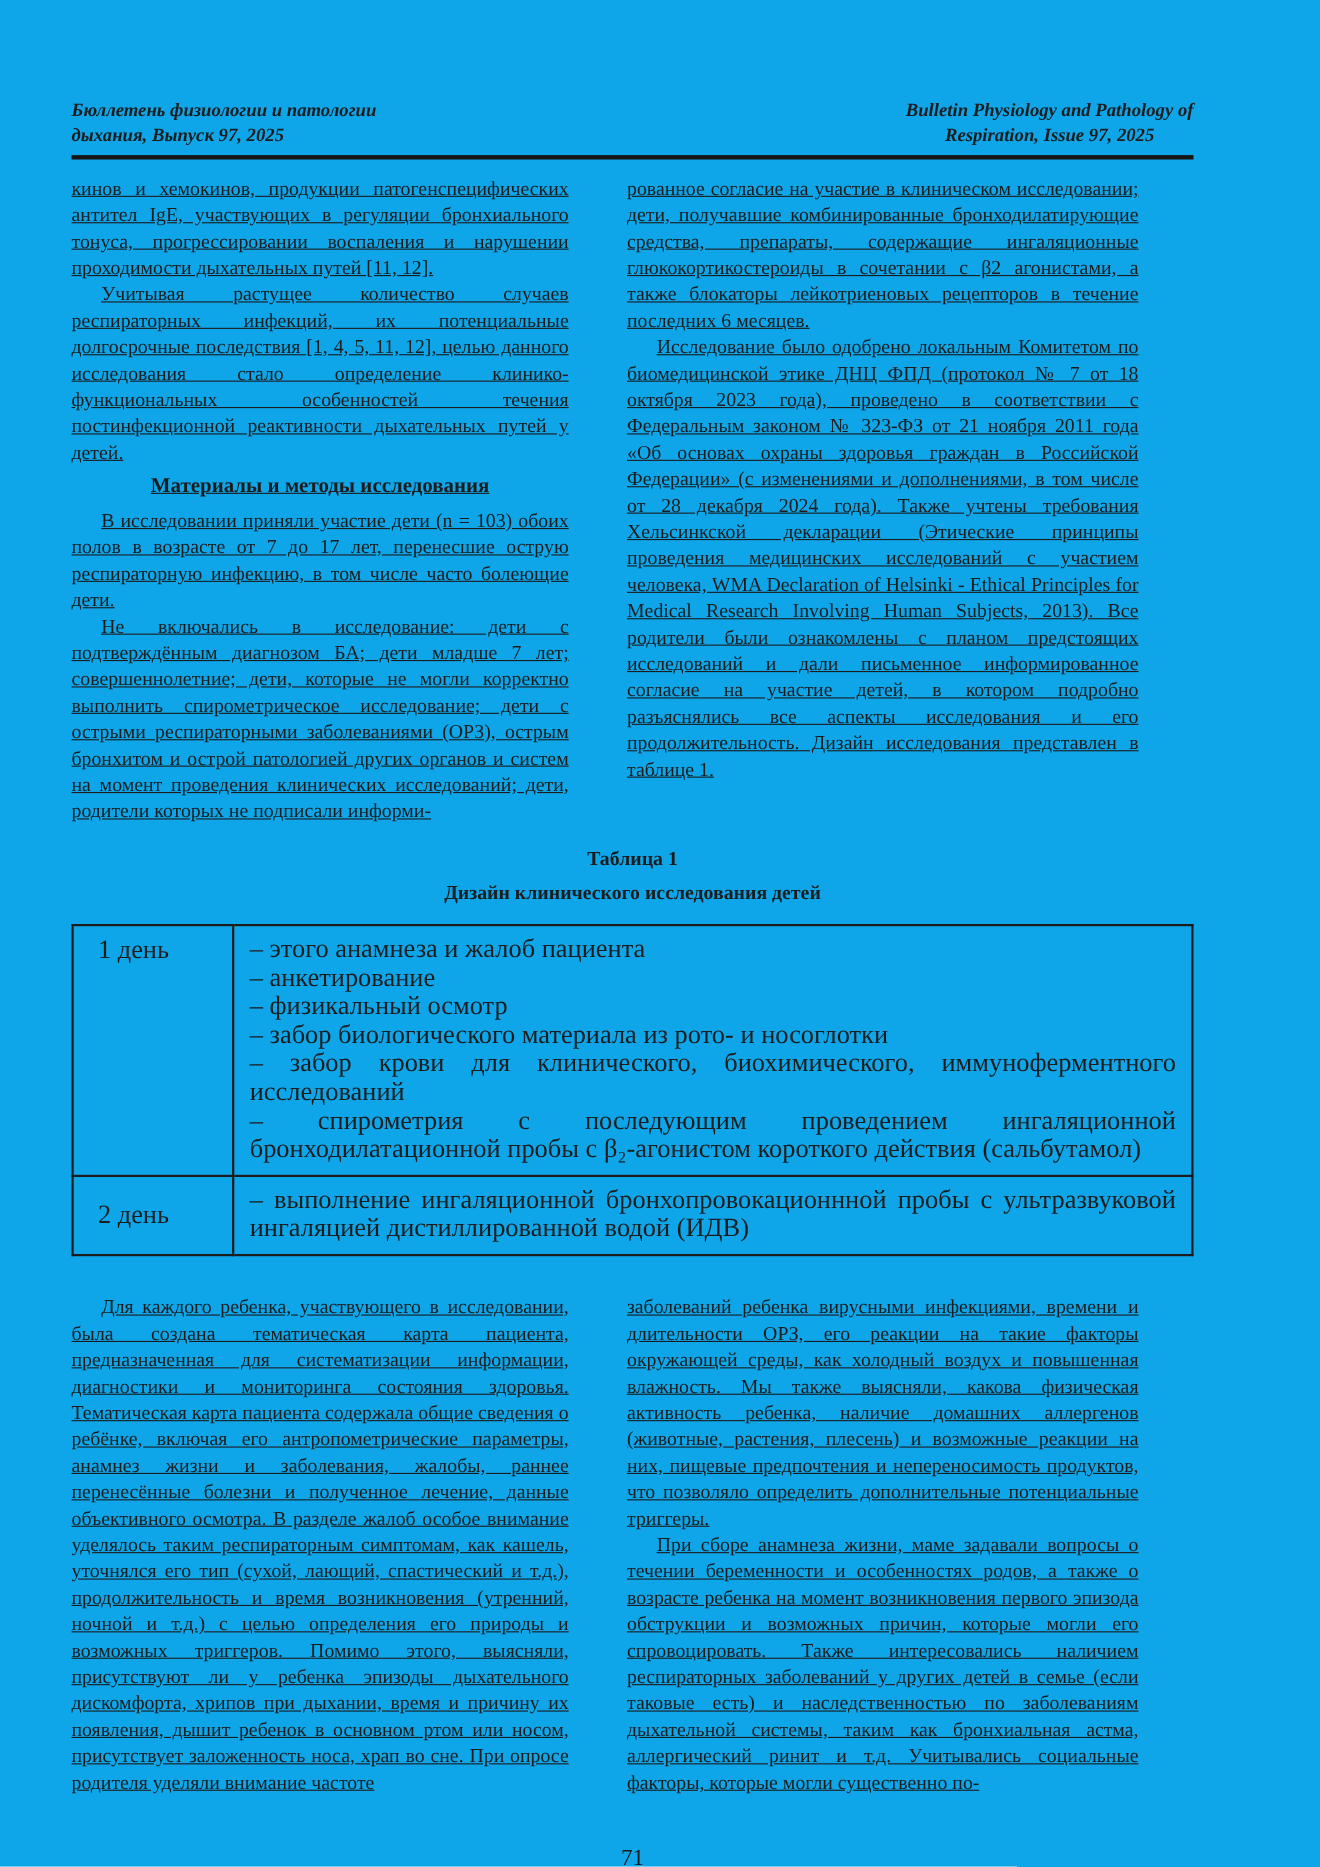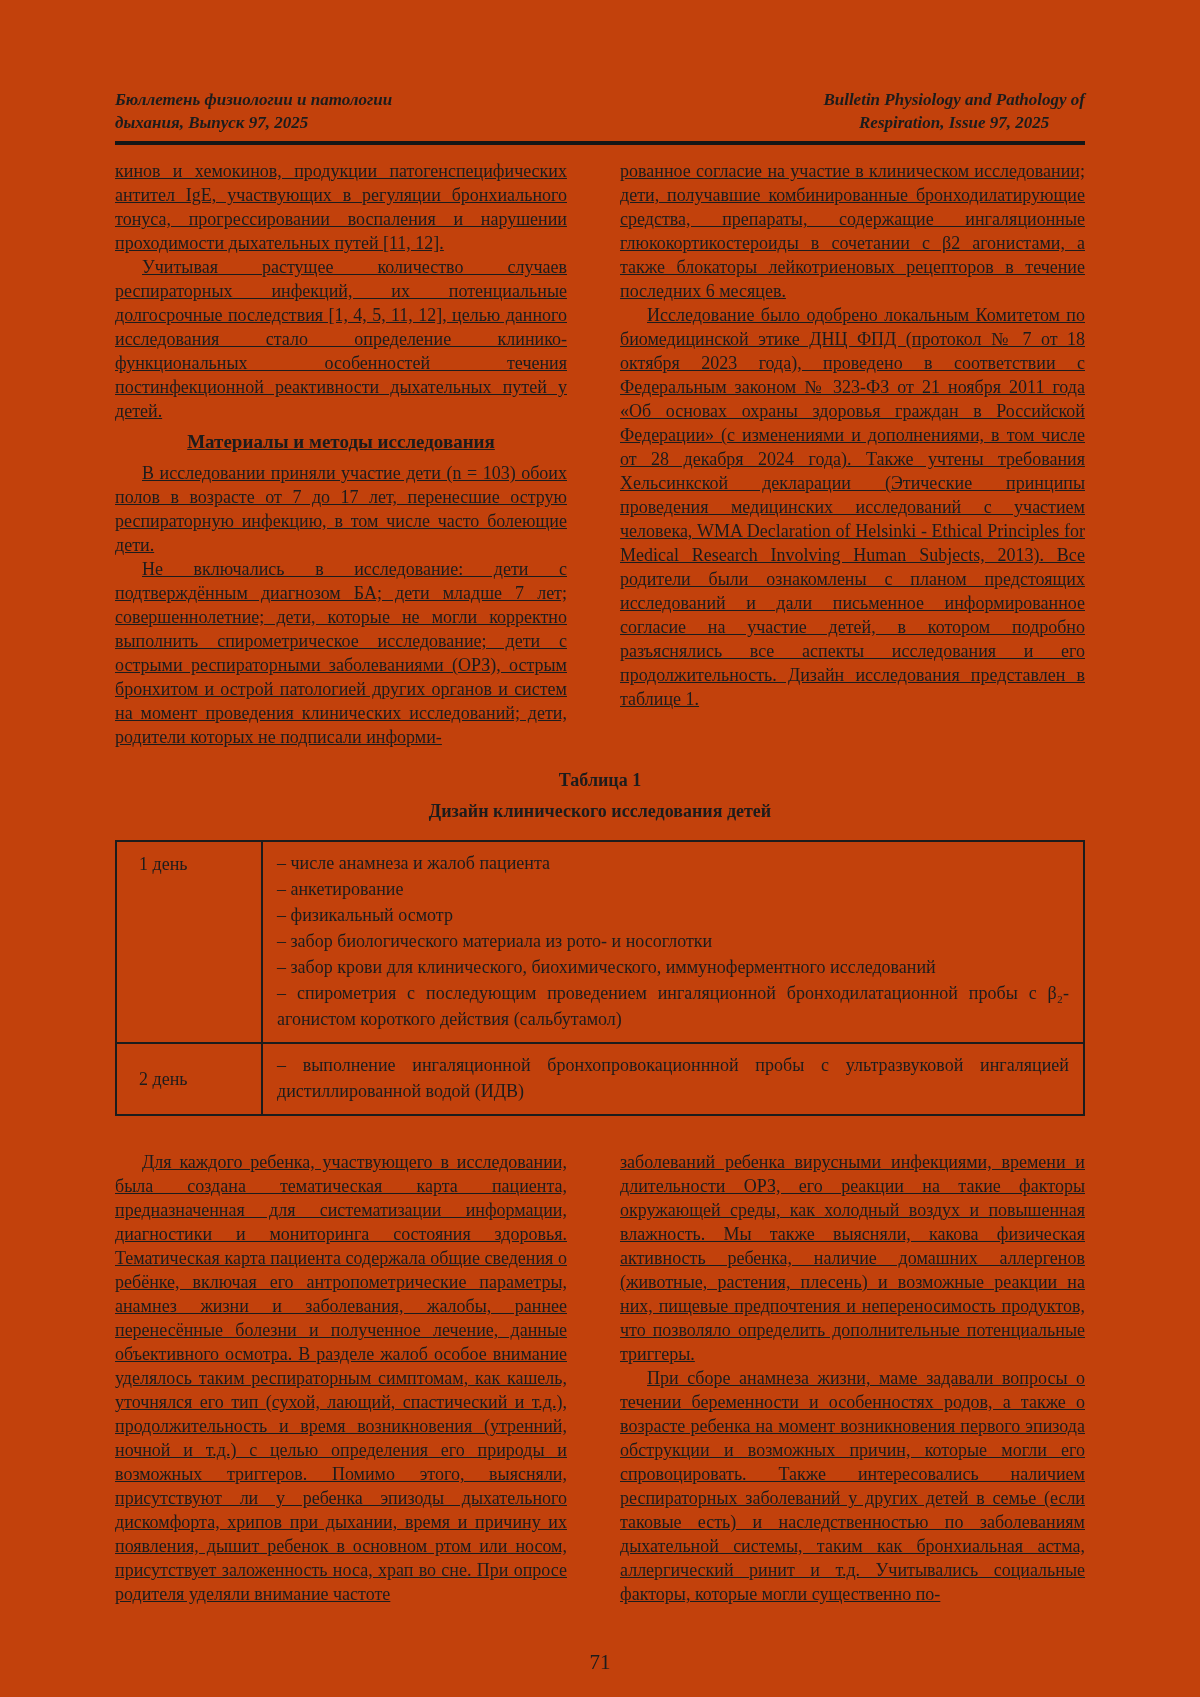--- a/index.html
+++ b/index.html
@@ -1,36 +1,36 @@
 <!DOCTYPE html>
 <html lang="ru"><head>
 <meta charset="utf-8">
 <style>
   html,body{margin:0;padding:0;background:#ffffff;}
   .page{
     width:1200px;height:1697px;box-sizing:border-box;
-    padding:88px 115px 0 115px;background:#c2410c;color:#1c1c1c;
+    padding:88px 115px 0 65px;background:#0ea5e9;color:#1c1c1c;
     font-family:"Liberation Serif","DejaVu Serif",serif;
     overflow:hidden;position:relative;
   }
   .pagehead{display:flex;justify-content:space-between;align-items:flex-start;}
   .jt{font-style:italic;font-weight:bold;font-size:17px;line-height:23px;}
   .jt.right{text-align:center;}
   .rule{height:4px;background:#161616;margin-top:7px;}
   .twocol{display:flex;gap:53px;text-decoration:underline;}
   .twocol.top{margin-top:14px;}
   .twocol.bottom{margin-top:34px;}
   .col-left{width:452px;}
   .col-right{width:465px;}
   p.body{margin:0;font-size:18px;line-height:24px;text-align:justify;}
   p.indent{text-indent:27px;}
   h3.section{font-size:19px;line-height:24px;font-weight:bold;text-align:center;margin:7px 0 7px 0;}
   .table-label{text-align:center;font-weight:bold;font-size:18px;line-height:22px;margin-top:20px;}
   .table-title{text-align:center;font-weight:bold;font-size:18px;line-height:22px;margin-top:9px;}
-  table.design{width:100%;border-collapse:collapse;margin-top:18px;font-size:18px;border-radius:31px;}
+  table.design{width:100%;border-collapse:collapse;margin-top:18px;font-size:24px;border-radius:31px;}
   table.design td{border:2px solid #1c1c1c;}
   td.day{width:116px;vertical-align:top;padding:10px 6px 0 22px;line-height:24px;}
   tr.row2 td.day{vertical-align:middle;padding-top:0;}
   td.items{vertical-align:top;padding:8px 14px 10px 14px;line-height:26px;text-align:justify;}
   td.items div{margin:0;}
   .pageno{text-align:center;font-size:21px;margin-top:44px;}
 </style>
 </head>
 <body>
 
@@ -64,21 +64,21 @@
   </section>
 
   <div class="table-label">Таблица 1</div>
   <div class="table-title">Дизайн клинического исследования детей</div>
 
   <table class="design">
     <tbody>
       <tr class="row1">
         <td class="day">1 день</td>
         <td class="items">
-          <div>– числе анамнеза и жалоб пациента</div>
+          <div>– этого анамнеза и жалоб пациента</div>
           <div>– анкетирование</div>
           <div>– физикальный осмотр</div>
           <div>– забор биологического материала из рото- и носоглотки</div>
           <div>– забор крови для клинического, биохимического, иммуноферментного исследований</div>
           <div>– спирометрия с последующим проведением ингаляционной бронходилатационной пробы с β₂-агонистом короткого действия (сальбутамол)</div>
         </td>
       </tr>
       <tr class="row2">
         <td class="day">2 день</td>
         <td class="items">

